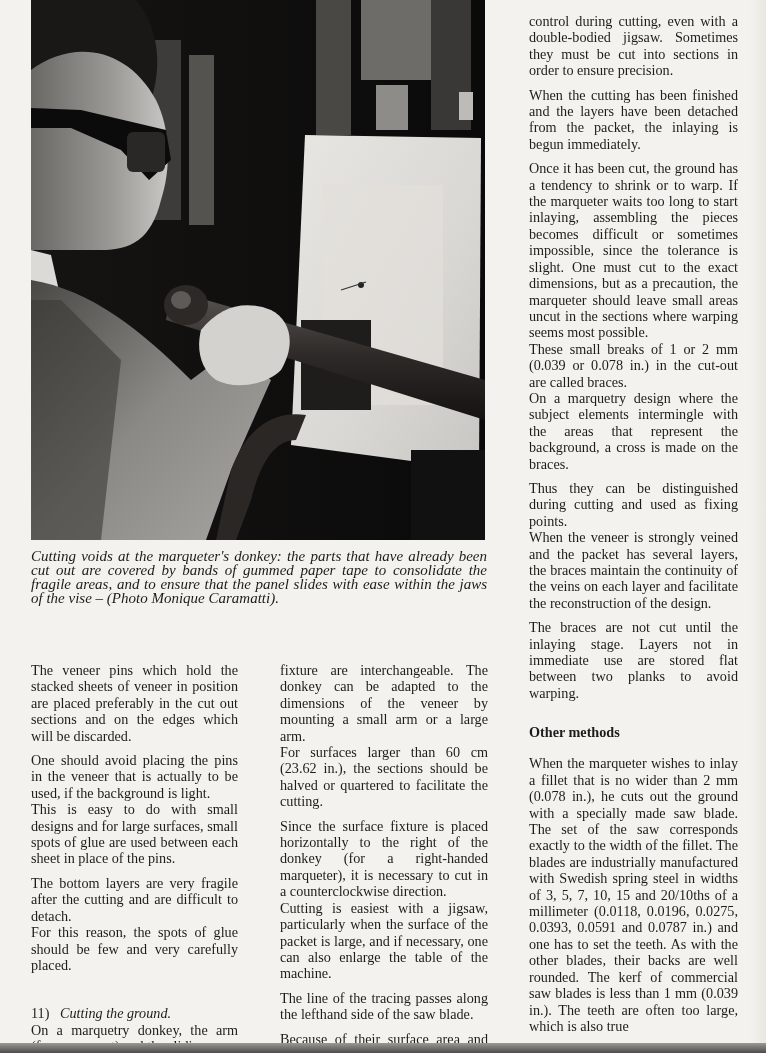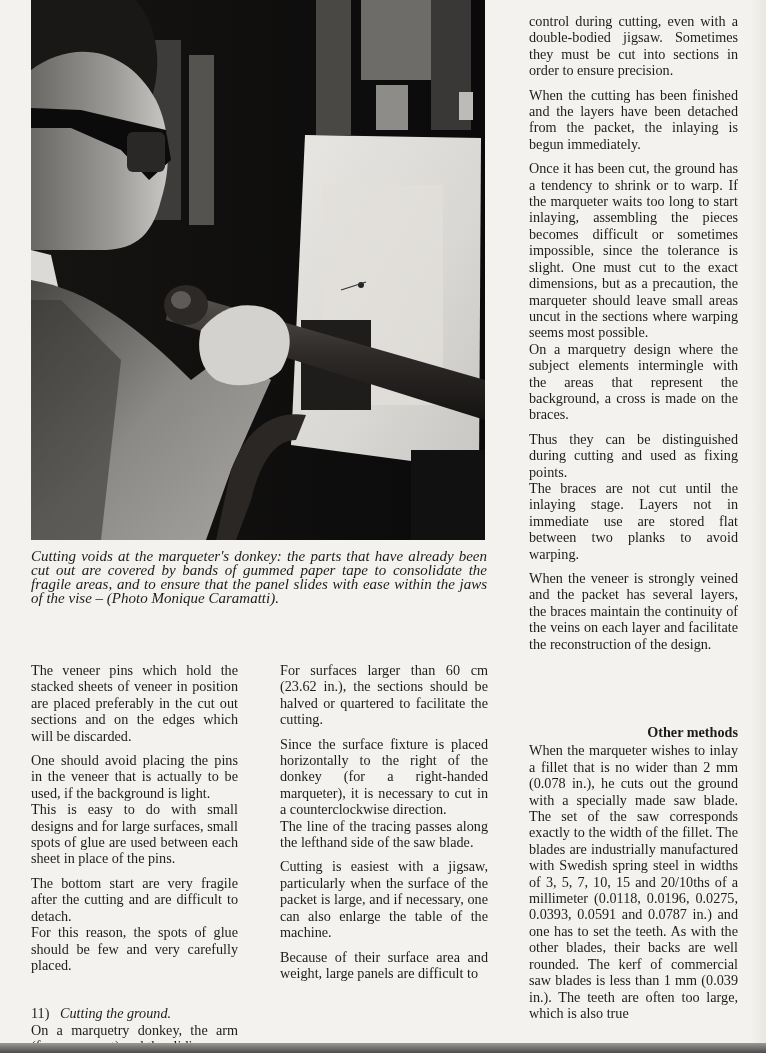--- a/index.html
+++ b/index.html
@@ -32,22 +32,22 @@
       position: absolute; font-size: 14.2px; line-height: 16.4px;
       text-align: justify; hyphens: manual;
     }
     .col p { margin: 0 0 8px 0; }
     .col p.tight { margin-bottom: 0; }
     .col-a { left: 31px; top: 662px; width: 207px; }
     .col-b { left: 280px; top: 662px; width: 208px; }
     .col-c1 { left: 529px; top: 13px; width: 209px; }
     .col-c2 { left: 529px; top: 724px; width: 209px; }
     .heading {
-      font-weight: bold; text-align: right; font-size: 14.2px;
-      margin: 0 0 2px 0;
+      font-weight: bold; text-align: left; font-size: 14.2px;
+      margin: 0 0 15px 0;
     }
     em { font-style: italic; }
     .gap { height: 24px; }
   </style>
 </head>
 <body>
 
 <div class="page-edge"></div>
 
 <div class="photo" title="Marquetier at the donkey cutting a veneer packet with a saw, wearing dark-rimmed glasses">
@@ -115,45 +115,47 @@
     <path d="M200 470 C215 430 240 410 275 415 L265 440 C245 440 230 460 220 500 L205 540 L185 540 Z" fill="#2a2725"></path>
   </svg>
 </div>
 
 <div class="caption">Cutting voids at the marqueter's donkey: the parts that have already been cut out are covered by bands of gummed paper tape to consolidate the fragile areas, and to ensure that the panel slides with ease within the jaws of the vise – (Photo Monique Caramatti).</div>
 
 <div class="col col-c1">
   <p>control during cutting, even with a double-bodied jigsaw. Sometimes they must be cut into sections in order to ensure precision.</p>
   <p>When the cutting has been finished and the layers have been detached from the packet, the inlaying is begun immediately.</p>
   <p class="tight">Once it has been cut, the ground has a tendency to shrink or to warp. If the marqueter waits too long to start inlaying, assembling the pieces becomes difficult or sometimes impossible, since the tolerance is slight. One must cut to the exact dimensions, but as a precaution, the marqueter should leave small areas uncut in the sections where warping seems most possible.</p>
+  <p class="tight">These small breaks of 1 or 2 mm (0.039 or 0.078 in.) in the cut-out are called braces.</p>
   <p>On a marquetry design where the subject elements intermingle with the areas that represent the background, a cross is made on the braces.</p>
   <p class="tight">Thus they can be distinguished during cutting and used as fixing points.</p>
+  <p>When the veneer is strongly veined and the packet has several layers, the braces maintain the continuity of the veins on each layer and facilitate the reconstruction of the design.</p>
   <p>The braces are not cut until the inlaying stage. Layers not in immediate use are stored flat between two planks to avoid warping.</p>
-  <p>When the veneer is strongly veined and the packet has several layers, the braces maintain the continuity of the veins on each layer and facilitate the reconstruction of the design.</p>
 </div>
 
 <div class="col col-a">
   <p>The veneer pins which hold the stacked sheets of veneer in position are placed preferably in the cut out sections and on the edges which will be discarded.</p>
   <p class="tight">One should avoid placing the pins in the veneer that is actually to be used, if the background is light.</p>
   <p>This is easy to do with small designs and for large surfaces, small spots of glue are used between each sheet in place of the pins.</p>
-  <p class="tight">The bottom start are very fragile after the cutting and are difficult to detach.</p>
+  <p class="tight">The bottom layers are very fragile after the cutting and are difficult to detach.</p>
   <p>For this reason, the spots of glue should be few and very carefully placed.</p>
   <div class="gap"></div>
   <p class="tight">
     <span>11)</span>&nbsp;&nbsp;
     <em>Cutting the ground.</em>
   </p>
   <p>On a marquetry donkey, the arm (frame support) and the sliding saw</p>
 </div>
 
 <div class="col col-b">
+  <p class="tight">fixture are interchangeable. The donkey can be adapted to the dimensions of the veneer by mounting a small arm or a large arm.</p>
   <p>For surfaces larger than 60 cm (23.62 in.), the sections should be halved or quartered to facilitate the cutting.</p>
   <p class="tight">Since the surface fixture is placed horizontally to the right of the donkey (for a right-handed marqueter), it is necessary to cut in a counterclockwise direction.</p>
+  <p>Cutting is easiest with a jigsaw, particularly when the surface of the packet is large, and if necessary, one can also enlarge the table of the machine.</p>
   <p>The line of the tracing passes along the lefthand side of the saw blade.</p>
-  <p>Cutting is easiest with a jigsaw, particularly when the surface of the packet is large, and if necessary, one can also enlarge the table of the machine.</p>
   <p>Because of their surface area and weight, large panels are difficult to</p>
 </div>
 
 <div class="col col-c2">
   <div class="heading">Other methods</div>
   <p>When the marqueter wishes to inlay a fillet that is no wider than 2 mm (0.078 in.), he cuts out the ground with a specially made saw blade. The set of the saw corresponds exactly to the width of the fillet. The blades are industrially manufactured with Swedish spring steel in widths of 3, 5, 7, 10, 15 and 20/10ths of a millimeter (0.0118, 0.0196, 0.0275, 0.0393, 0.0591 and 0.0787 in.) and one has to set the teeth. As with the other blades, their backs are well rounded. The kerf of commercial saw blades is less than 1 mm (0.039 in.). The teeth are often too large, which is also true</p>
 </div>
 
 <div class="bottom-bar"></div>
 

